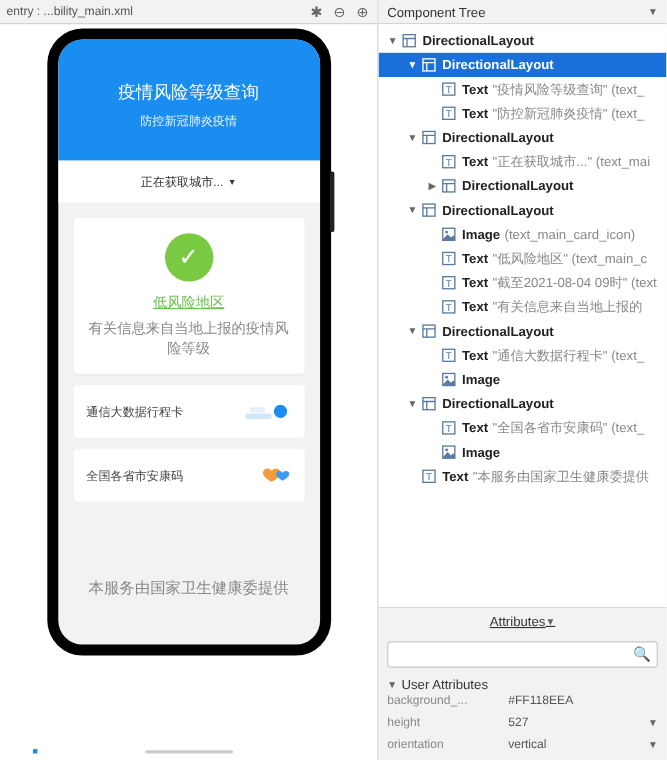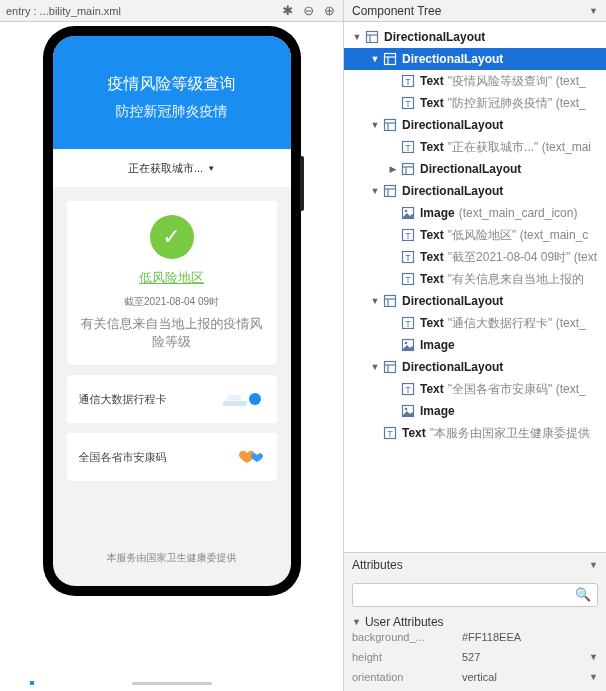--- a/index.html
+++ b/index.html
@@ -14,52 +14,52 @@
   .preview-tab-icons span { font-size: 13px; color: #666; cursor: pointer; }
   .device-label { text-align: center; font-size: 12px; color: #333; margin: 14px 0 6px 0; }
   .device-wrap { display: flex; justify-content: center; flex: 1; overflow: hidden; position: relative; }
   
   .device-frame { width: 258px; height: 570px; background: #000; border-radius: 32px; padding: 10px; position: relative; margin-top: 4px; }
   .device-side-btn { position: absolute; right: -3px; top: 130px; width: 4px; height: 55px; background: #222; border-radius: 2px; }
   .device-screen { width: 100%; height: 100%; background: #f2f2f2; border-radius: 22px; overflow: hidden; position: relative; }
   
   .app-header { background: #1a8df1; color: #fff; text-align: center; padding: 38px 0 28px 0; }
   .app-title { font-size: 16px; font-weight: 400; }
-  .app-subtitle { font-size: 14px; opacity: .9; margin-top: 8px; }
+  .app-subtitle { font-size: 11px; opacity: .9; margin-top: 8px; }
   .app-city-bar { background: #fff; height: 38px; display: flex; align-items: center; justify-content: center; font-size: 11px; color: #333; gap: 4px; }
   .app-body { padding: 14px 14px 0 14px; }
   .card { background: #fff; border-radius: 4px; margin-bottom: 10px; padding: 14px 10px; text-align: center; box-shadow: 0 1px 2px rgba(0,0,0,.03); }
   .check-circle { width: 44px; height: 44px; background: #7ac943; border-radius: 50%; display: inline-flex; align-items: center; justify-content: center; color: #fff; font-size: 22px; }
   .risk-label { color: #6cc24a; font-size: 13px; margin-top: 10px; text-decoration: underline; }
   .risk-date { font-size: 10px; color: #777; margin-top: 8px; }
   .risk-note { font-size: 13px; color: #888; margin-top: 6px; }
   .row-card { background: #fff; border-radius: 4px; margin-bottom: 10px; padding: 14px 12px; display: flex; align-items: center; justify-content: space-between; font-size: 11px; color: #444; }
   .row-img { width: 48px; height: 20px; display: flex; align-items: center; justify-content: flex-end; }
-  .footer-note { text-align: center; font-size: 10px; color: #888; margin-top: 70px; }
+  .footer-note { text-align: center; font-size: 14px; color: #888; margin-top: 70px; }
   .bottom-bar { position: absolute; bottom: 0; left: 0; right: 0; height: 16px; display: flex; justify-content: space-between; align-items: center; padding: 0 30px; }
   .bottom-bar .dot { width: 4px; height: 4px; background: #1a8df1; }
   .bottom-bar .line { width: 80px; height: 3px; background: #ccc; border-radius: 2px; }
   
   
   .inspector { flex: 1; display: flex; flex-direction: column; background: #f2f2f2; }
   .panel-title { height: 22px; display: flex; align-items: center; justify-content: space-between; padding: 0 8px; background: #f2f2f2; border-bottom: 1px solid #d0d0d0; font-size: 12px; color: #333; }
   .tree { flex: 1; overflow: auto; background: #ffffff; padding-top: 4px; font-size: 12px; }
   .tree-row { display: flex; align-items: center; height: 22px; white-space: nowrap; overflow: hidden; cursor: default; }
   .tree-row.selected { background: #1a6fd8; color: #fff; }
   .tree-row.selected .node-label, .tree-row.selected .node-extra { color: #fff; }
   .tw { display: inline-flex; align-items: center; justify-content: center; width: 14px; font-size: 9px; color: #666; }
   .tree-row.selected .tw { color: #fff; }
   .ticon { display: inline-flex; width: 16px; height: 16px; align-items: center; justify-content: center; margin-right: 4px; }
   .ticon svg { display: block; }
   .node-label { color: #222; font-weight: bold; }
   .node-extra { color: #888; margin-left: 4px; }
   .spacer { display: inline-block; }
   
   .attr-panel { border-top: 1px solid #d0d0d0; }
-  .attr-title { height: 24px; display: flex; align-items: center; justify-content: space-between; padding: 0 8px; background: #f2f2f2; font-size: 12px; }
+  .attr-title { height: 24px; display: flex; align-items: center; justify-content: center; padding: 0 8px; background: #f2f2f2; font-size: 12px; text-decoration: underline; }
   .search-row { padding: 6px 8px; background: #f2f2f2; }
   .search-box { width: 100%; height: 24px; border: 1px solid #c8c8c8; border-radius: 3px; padding: 0 24px 0 6px; font-size: 12px; background: #fff; }
   .search-wrap { position: relative; }
   .search-icon { position: absolute; right: 6px; top: 4px; color: #999; font-size: 13px; }
   .attr-group { padding: 2px 8px; background: #f2f2f2; font-size: 12px; color: #333; display: flex; align-items: center; gap: 4px; }
   .attr-row { display: flex; align-items: flex-start; height: 20px; padding: 0 8px; font-size: 11px; background: #f2f2f2; }
   .attr-key { width: 110px; color: #888; overflow: hidden; text-overflow: ellipsis; white-space: nowrap; }
   .attr-val { flex: 1; color: #555; display: flex; align-items: center; justify-content: space-between; }
   .chev { color: #666; font-size: 9px; margin-left: 6px; }
 </style>
@@ -86,21 +86,20 @@
             <div class="app-subtitle">防控新冠肺炎疫情</div>
           </div>
           <div class="app-city-bar">
             <span>正在获取城市...</span>
             <span style="font-size:8px;">▼</span>
           </div>
           <div class="app-body">
             <div class="card">
               <div class="check-circle">✓</div>
               <div class="risk-label">低风险地区</div>
-              <div class="risk-date">截至2021-08-04 09时</div>
               <div class="risk-note">有关信息来自当地上报的疫情风险等级</div>
             </div>
             <div class="row-card">
               <span>通信大数据行程卡</span>
               <span class="row-img">
                 <svg width="48" height="20" viewBox="0 0 48 20">
                     <ellipse cx="38" cy="10" rx="6" ry="6" fill="#1a8df1"></ellipse>
                     <rect x="6" y="12" width="24" height="5" rx="2" fill="#cfe6fb"></rect>
                     <rect x="10" y="6" width="14" height="5" rx="2" fill="#e6f1fd"></rect>
                   </svg>

